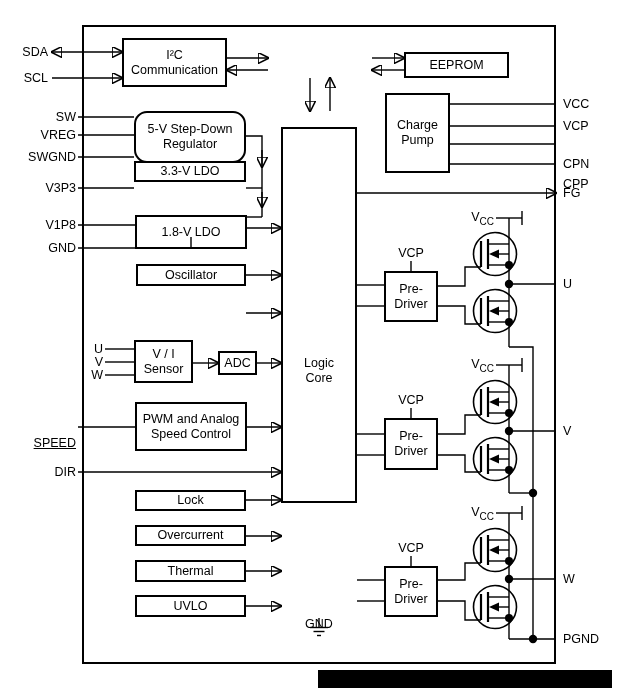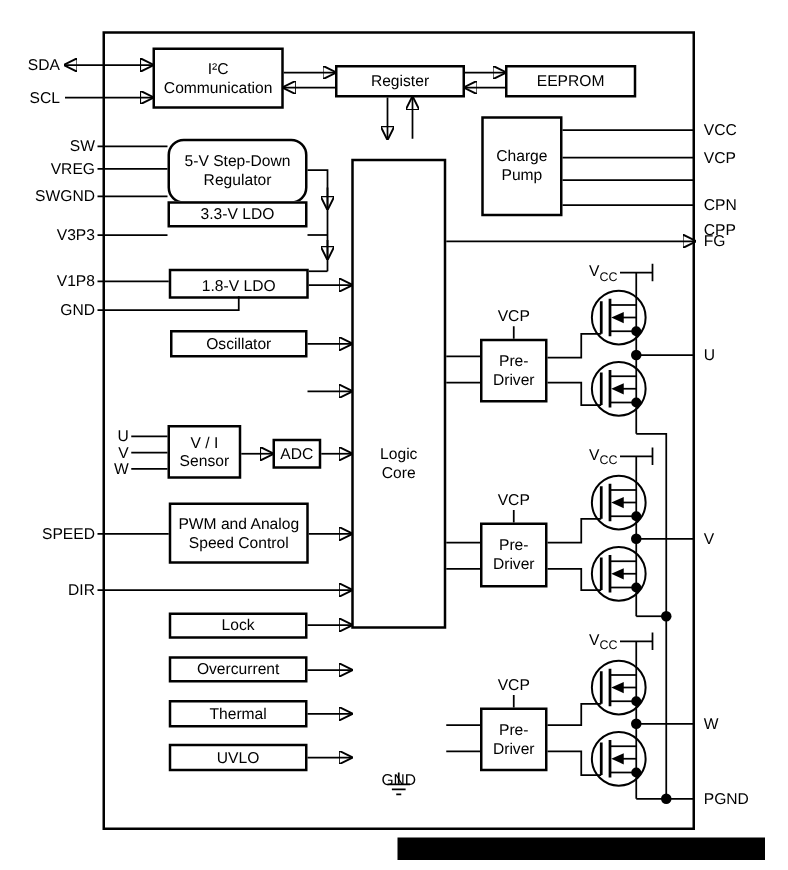--- a/index.html
+++ b/index.html
@@ -29,34 +29,31 @@
 <body>
 
 <div class="stage">
 
   <div class="outer-box"></div>
 
   <div class="block" style="left:122px;top:38px;width:105px;height:49px;">
     <div>I²C</div>
     <div>Communication</div>
   </div>
-  <div class="block" style="left:268px;top:52px;width:104px;height:26px;">
-    <div>Register</div>
-  </div>
   <div class="block" style="left:404px;top:52px;width:105px;height:26px;">
     <div>EEPROM</div>
   </div>
   <div class="block" style="left:134px;top:111px;width:112px;height:52px;border-radius:13px;">
     <div>5-V Step-Down</div>
     <div>Regulator</div>
   </div>
   <div class="block" style="left:134px;top:161px;width:112px;height:21px;">
     <div>3.3-V LDO</div>
   </div>
-  <div class="block" style="left:135px;top:215px;width:112px;height:24px;justify-content:flex-end;">
+  <div class="block" style="left:135px;top:215px;width:112px;height:34px;">
     <div>1.8-V LDO</div>
   </div>
   <div class="block" style="left:136px;top:264px;width:110px;height:22px;">
     <div>Oscillator</div>
   </div>
   <div class="block" style="left:134px;top:340px;width:59px;height:43px;">
     <div>V / I</div>
     <div>Sensor</div>
   </div>
   <div class="block" style="left:218px;top:351px;width:39px;height:24px;">
@@ -108,21 +105,21 @@
   <div class="lbl r" style="left:0;width:48px;top:70px;">SCL</div>
   <div class="lbl r" style="left:0;width:76px;top:109px;">SW</div>
   <div class="lbl r" style="left:0;width:76px;top:127px;">VREG</div>
   <div class="lbl r" style="left:0;width:76px;top:149px;">SWGND</div>
   <div class="lbl r" style="left:0;width:76px;top:180px;">V3P3</div>
   <div class="lbl r" style="left:0;width:76px;top:217px;">V1P8</div>
   <div class="lbl r" style="left:0;width:76px;top:240px;">GND</div>
   <div class="lbl r" style="left:0;width:103px;top:341px;">U</div>
   <div class="lbl r" style="left:0;width:103px;top:354px;">V</div>
   <div class="lbl r" style="left:0;width:103px;top:367px;">W</div>
-  <div class="lbl r" style="left:0;width:76px;top:419px;">SPEED</div>
+  <div class="lbl r" style="left:0;width:76px;top:435px;text-decoration:underline;">SPEED</div>
   <div class="lbl r" style="left:0;width:76px;top:464px;">DIR</div>
 
   <div class="lbl l" style="left:563px;top:96px;">VCC</div>
   <div class="lbl l" style="left:563px;top:118px;">VCP</div>
   <div class="lbl l" style="left:563px;top:136px;margin-top:40px;">CPP</div>
   <div class="lbl l" style="left:563px;top:156px;">CPN</div>
   <div class="lbl l" style="left:563px;top:185px;">FG</div>
   <div class="lbl l" style="left:563px;top:276px;">U</div>
   <div class="lbl l" style="left:563px;top:423px;">V</div>
   <div class="lbl l" style="left:563px;top:571px;">W</div>

